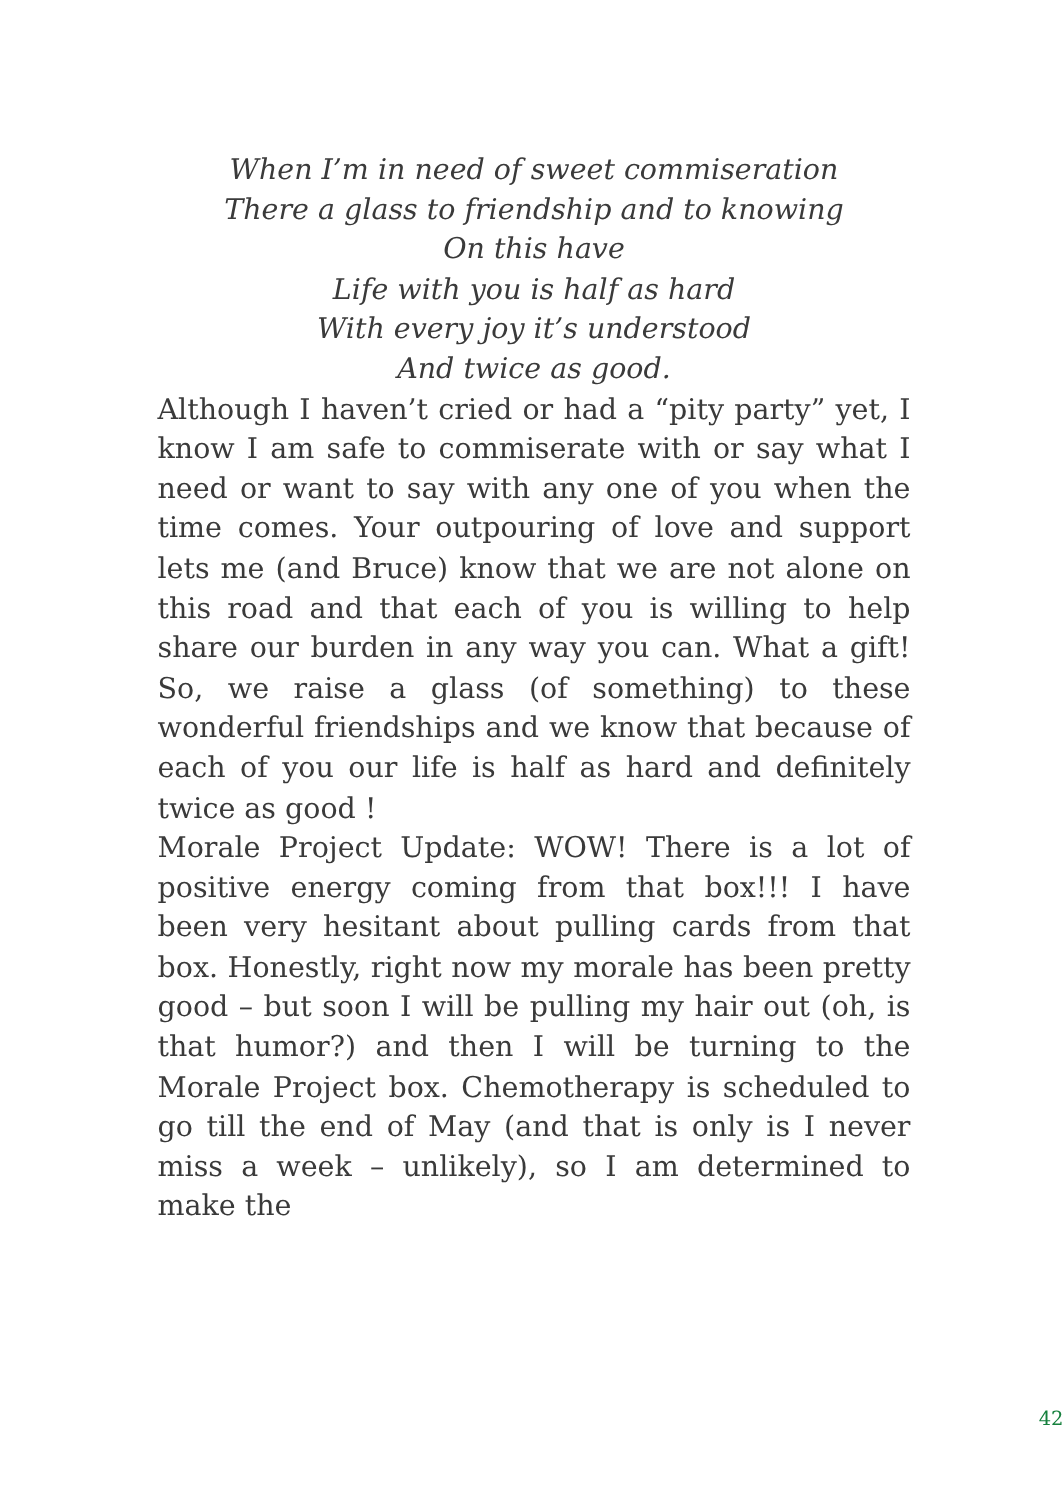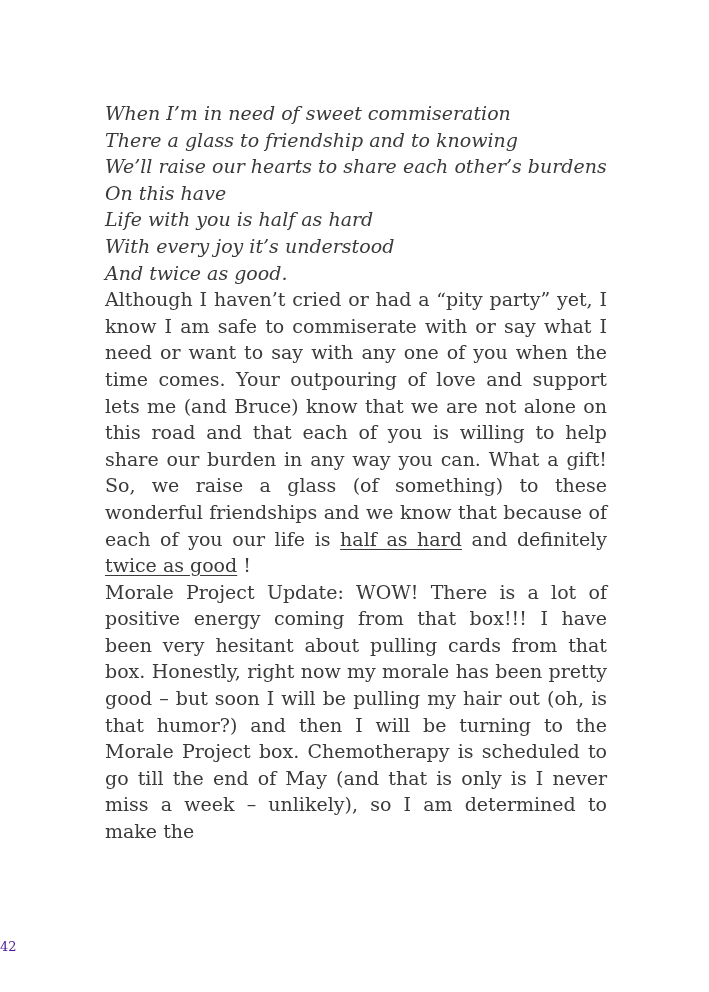--- a/index.html
+++ b/index.html
@@ -24,55 +24,54 @@
   .content {
     position: absolute;
     top: 100px;
     left: 105px;
     width: 502px;
   }
   .poem {
     font-style: italic;
     font-size: 19px;
     line-height: 26.6px;
+    text-align: center;
   }
   .poem-line {
     white-space: nowrap;
   }
   .prose {
     font-size: 19px;
     line-height: 26.6px;
     text-align: justify;
     margin: 0;
   }
   .u {
-    text-decoration: underline;
     text-underline-offset: 3px;
   }
   .page-number {
     position: absolute;
     bottom: 38px;
     left: 0;
     width: 709px;
-    text-align: left;
+    text-align: right;
     font-size: 13px;
-    color: #4c1d95;
+    color: #15803d;
     font-family: "DejaVu Serif", "Liberation Serif", serif;
   }
 </style>
 </head>
 <body>
 
 <div class="page">
   <div class="content">
 
     <div class="poem">
       <div class="poem-line">When I’m in need of sweet commiseration</div>
       <div class="poem-line">There a glass to friendship and to knowing</div>
-      <div class="poem-line">We’ll raise our hearts to share each other’s burdens</div>
       <div class="poem-line">On this have</div>
       <div class="poem-line">Life with you is half as hard</div>
       <div class="poem-line">With every joy it’s understood</div>
       <div class="poem-line">And twice as good.</div>
     </div>
 
     <p class="prose"><span>Although I haven’t cried or had a “pity party” yet, I know I am safe to commiserate with or say what I need or want to say with any one of you when the time comes. Your outpouring of love and support lets me (and Bruce) know that we are not alone on this road and that each of you is willing to help share our burden in any way you can.  What a gift! So, we raise a glass (of something) to these wonderful friendships and we know that because of each of you our life is </span><span class="u">half as hard</span><span> and definitely </span><span class="u">twice as good</span><span> !</span></p>
 
     <p class="prose">Morale Project Update: WOW!  There is a lot of positive energy coming from that box!!! I have been very hesitant about pulling cards from that box.  Honestly, right now my morale has been pretty good – but soon I will be pulling my hair out (oh, is that humor?) and then I will be turning to the Morale Project box.  Chemotherapy is scheduled to go till the end of May (and that is only is I never miss a week – unlikely), so I am determined to make the</p>
 

